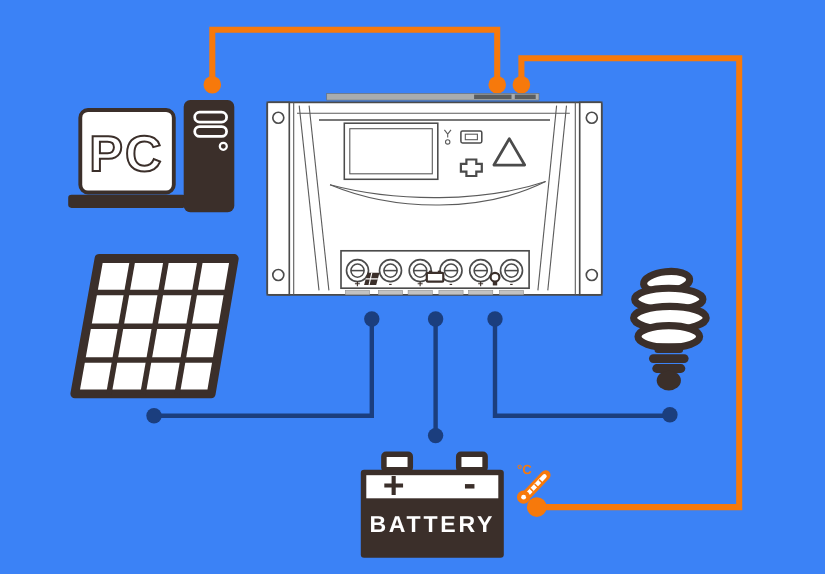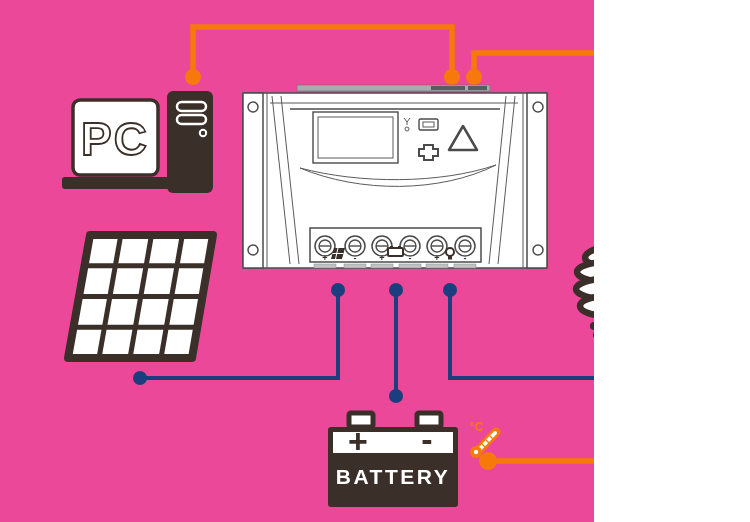--- a/index.html
+++ b/index.html
@@ -1,19 +1,19 @@
 <!DOCTYPE html>
 <html><head>
 <meta charset="utf-8">
 <style>
   html,body{margin:0;padding:0;background:#ffffff;}
   .canvas{
     position:relative;
-    width:594px;height:522px;
-    background:#ec4899;
+    width:750px;height:522px;
+    background:#3b82f6;
     overflow:hidden;
     font-family:"Liberation Sans", sans-serif;
   }
   svg{display:block;}
   svg text{font-family:"Liberation Sans","DejaVu Sans",sans-serif;}
   .lbl-pc{font-size:46px;font-weight:bold;fill:#ffffff;stroke:#3B2F2A;stroke-width:1.8px;letter-spacing:2px;}
   .lbl-battery{font-size:21px;font-weight:bold;fill:#ffffff;letter-spacing:2.5px;}
   .lbl-batt-sign{font-size:34px;font-weight:bold;fill:#3B2F2A;}
   .lbl-term{font-size:9px;font-weight:bold;fill:#3B2F2A;}
   .lbl-temp{font-size:12px;font-weight:bold;fill:#F7790B;}

